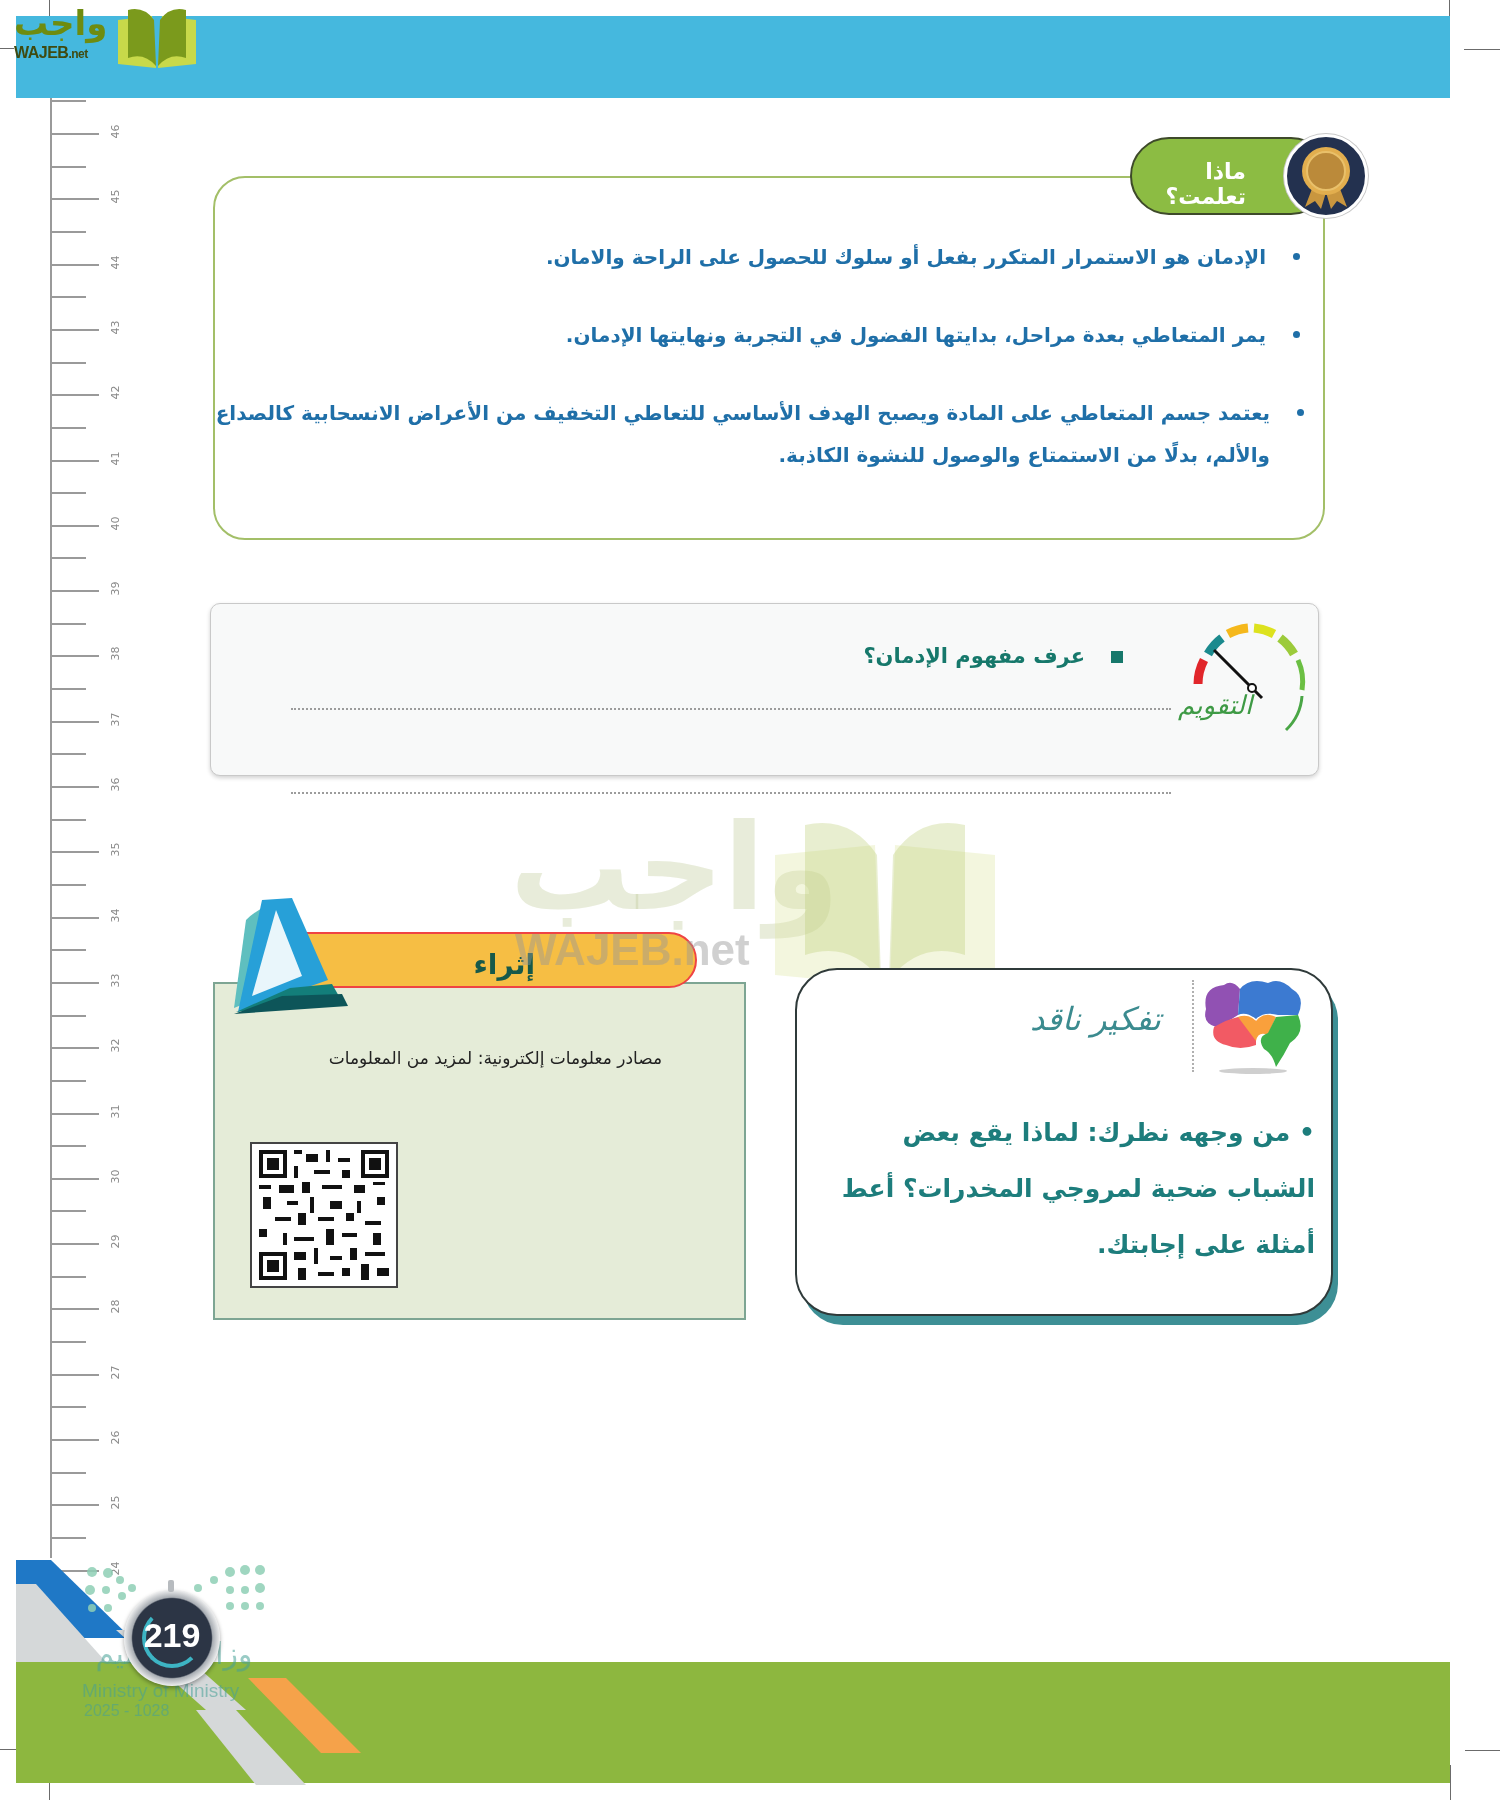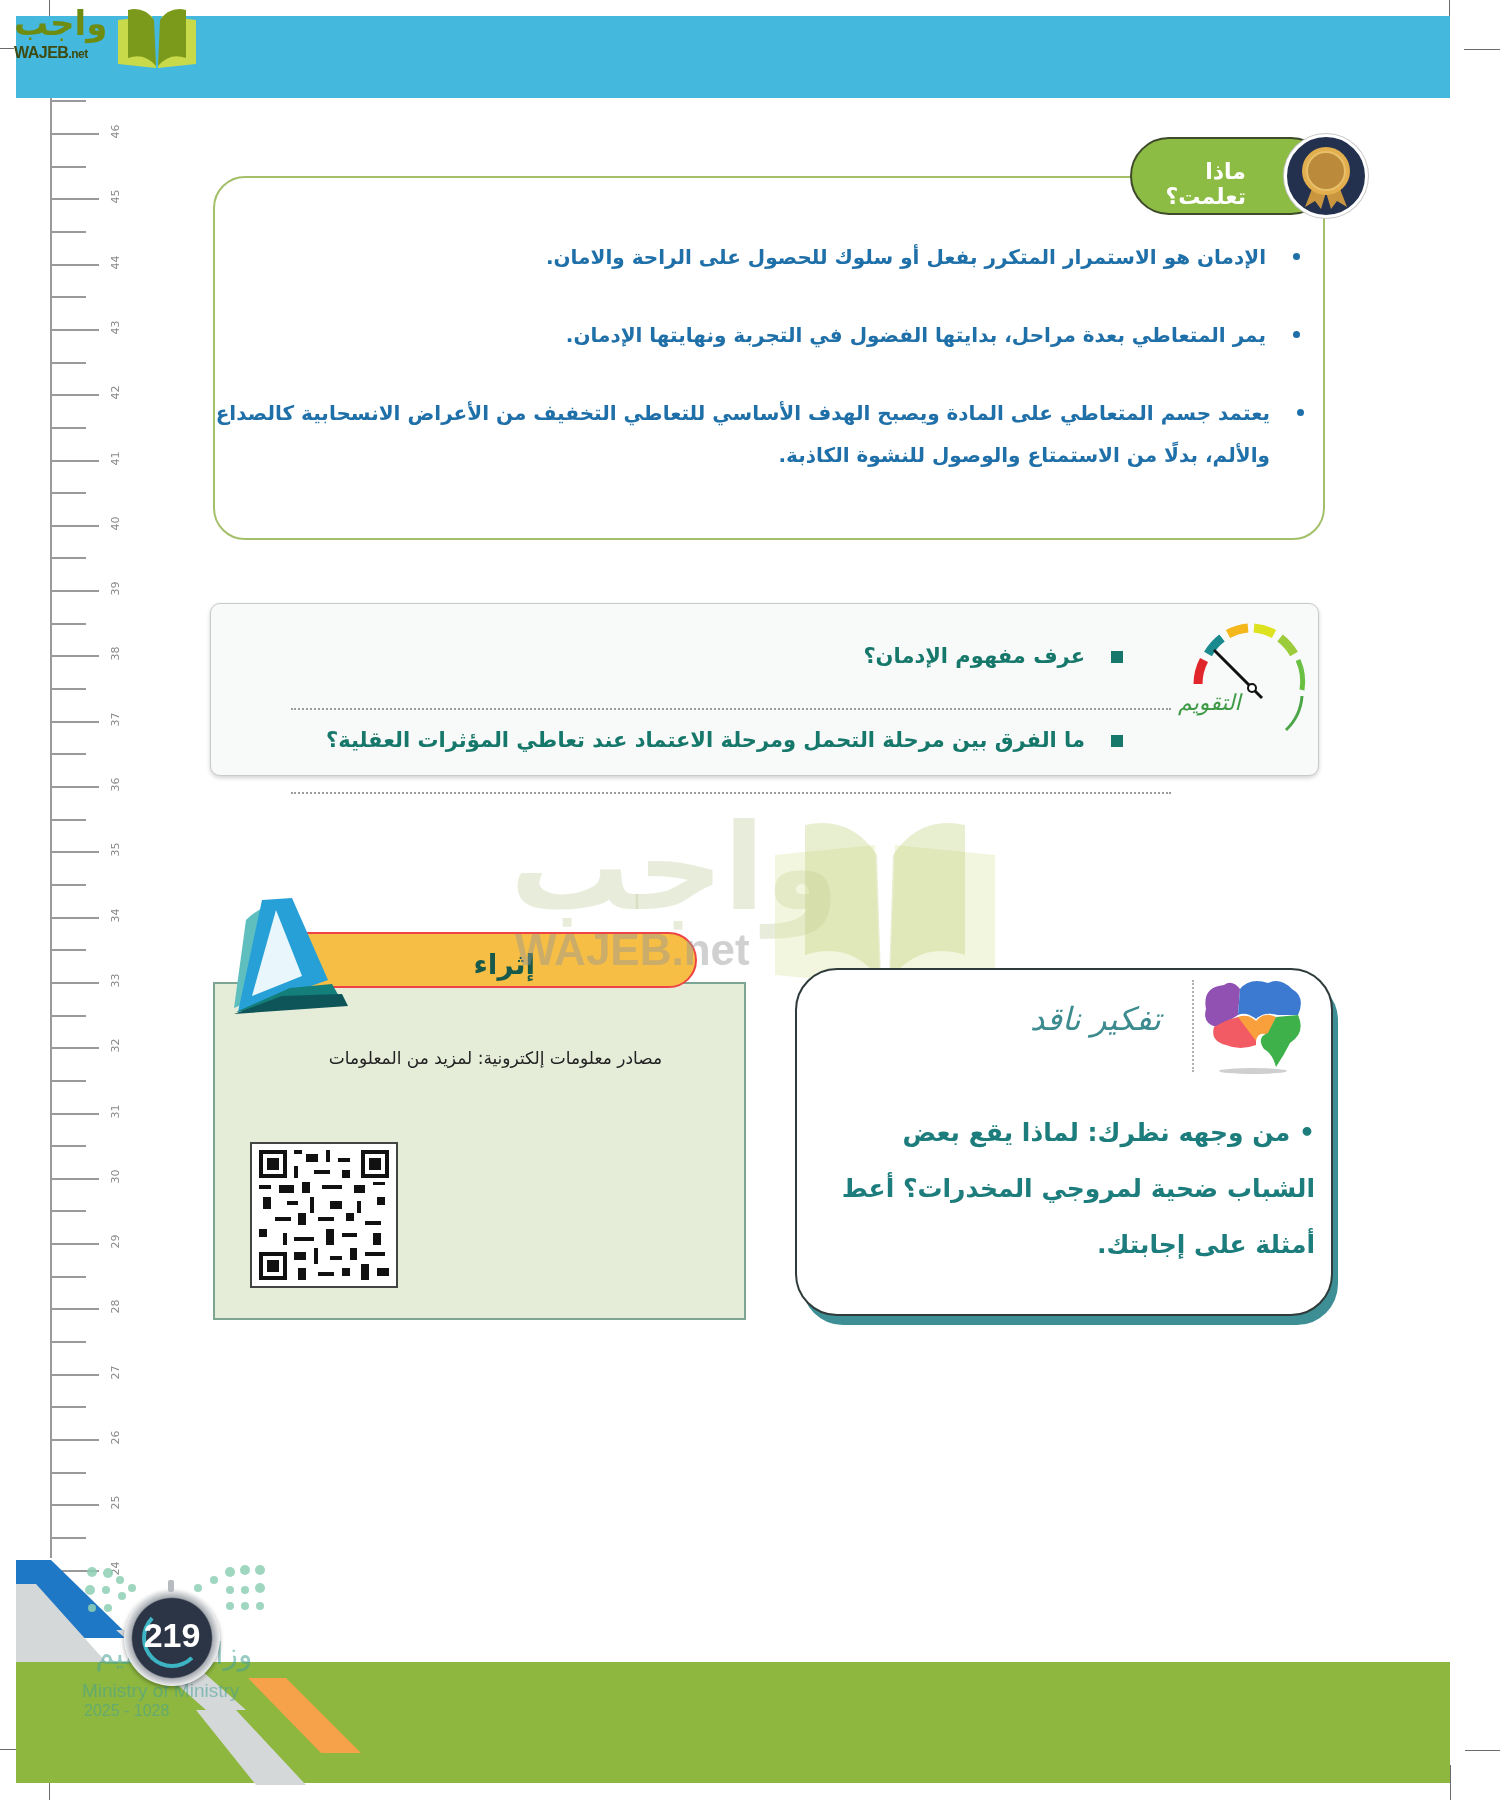--- a/index.html
+++ b/index.html
@@ -196,38 +196,35 @@
   <path d="M220 40 L120 30 L115 170 L220 160 Z" fill="rgba(220,230,160,0.35)"></path>
   <path d="M30 10 Q75 0 102 40 L106 165 Q75 125 30 140 Z" fill="rgba(190,205,120,0.35)"></path>
   <path d="M190 10 Q145 0 118 40 L114 165 Q145 125 190 140 Z" fill="rgba(190,205,120,0.35)"></path>
 </svg>
 
 <div class="abs eval-box">
   <div class="eval-q" style="top:40px;">
     <span class="sq"></span><span>عرف مفهوم الإدمان؟</span>
   </div>
   <div class="eval-dots" style="top:104px;"></div>
-  <div class="eval-q" style="top:124px;">
-    <span class="sq"></span><span>ما الفرق بين مرحلة التحمل ومرحلة الاعتماد عند تعاطي المؤثرات العقلية؟</span>
-  </div>
   <div class="eval-dots" style="top:188px;"></div>
 </div>
 <div class="abs eval-icon">
   <svg width="140" height="130" viewBox="0 0 140 130">
     <path d="M22 72 A52 52 0 0 1 28 48" stroke="#e1262b" stroke-width="9" fill="none"></path>
     <path d="M32 42 A52 52 0 0 1 46 26" stroke="#1b8a8e" stroke-width="9" fill="none"></path>
     <path d="M52 22 A52 52 0 0 1 72 16" stroke="#f5b81c" stroke-width="9" fill="none"></path>
     <path d="M78 16 A52 52 0 0 1 98 22" stroke="#dde21e" stroke-width="9" fill="none"></path>
     <path d="M104 26 A52 52 0 0 1 118 42" stroke="#9ccb3b" stroke-width="9" fill="none"></path>
     <path d="M122 48 A52 52 0 0 1 126 78" stroke="#6bbf43" stroke-width="5" fill="none"></path>
     <path d="M126 84 A52 52 0 0 1 110 118" stroke="#4aa646" stroke-width="3" fill="none"></path>
     <line x1="38" y1="38" x2="86" y2="86" stroke="#111" stroke-width="3"></line>
     <circle cx="76" cy="76" r="4" fill="#fff" stroke="#111" stroke-width="2"></circle>
   </svg>
-  <span style="position:absolute;left:2px;top:78px;color:#3e9a45;font-size:22px;font-family:'DejaVu Serif',serif;font-style:italic;direction:rtl;">التقويم</span>
+  <span style="position:absolute;left:2px;top:78px;color:#3e9a45;font-size:26px;font-family:'DejaVu Serif',serif;font-style:italic;direction:rtl;">التقويم</span>
 </div>
 
 <div class="abs ithraa-box"></div>
 <div class="abs ithraa-banner">
   <span class="ithraa-title">إثراء</span>
 </div>
 <div class="abs wm-en">WAJEB.net</div>
 <svg class="abs ithraa-book" width="120" height="118" viewBox="0 0 120 118">
   <path d="M14 24 Q30 8 52 6 L80 80 L2 112 Z" fill="#5fbfbf"></path>
   <path d="M30 4 L60 2 L96 84 L6 116 Z" fill="#27a0d8"></path>

